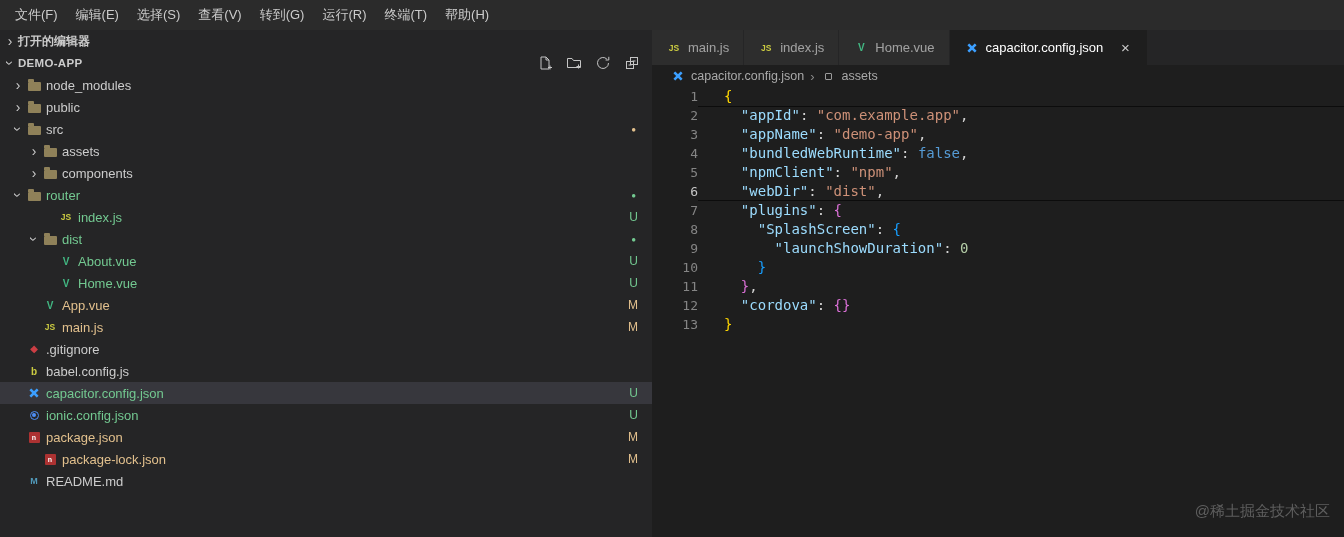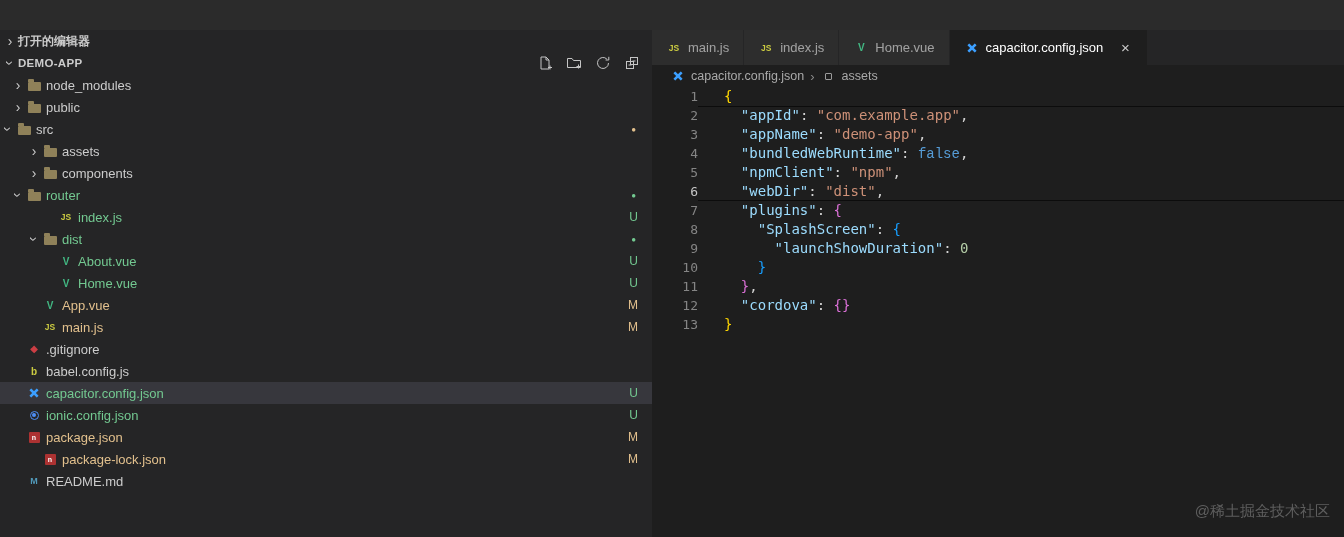--- a/index.html
+++ b/index.html
@@ -80,39 +80,49 @@
 
   .code-area { flex:1; display:flex; position:relative; font-family:"DejaVu Sans Mono","Liberation Mono",monospace; font-size:14px; line-height:19px; min-height:0; }
   .gutter { flex:0 0 46px; width:46px; text-align:right; color:#858585; font-size:13px; }
   .gutter .ln { height:19px; }
   .gutter .ln.cur { color:#c6c6c6; }
   .code { position:relative; margin-left:26px; flex:1; }
   .cl { height:19px; white-space:pre; }
   .tk-pln { color:var(--syntax-plain,#d4d4d4); }
   .tk-key { color:var(--syntax-key,#9cdcfe); }
   .tk-str { color:var(--syntax-string,#ce9178); }
-  .tk-kw  { color:var(--syntax-keyword,#569cd6);font-family:Liberation Mono, monospace; }
+  .tk-kw  { color:var(--syntax-keyword,#569cd6); }
   .tk-num { color:var(--syntax-number,#b5cea8); }
   .tk-b1  { color:var(--bracket-1,#ffd700); }
   .tk-b2  { color:var(--bracket-2,#da70d6); }
   .tk-b3  { color:var(--bracket-3,#179fff); }
   .range-highlight {
     position:absolute; left:-26px; right:0;
     border-top:1px solid rgba(0,0,0,0.6); border-bottom:1px solid rgba(0,0,0,0.6);
     pointer-events:none;
   }
 
   .watermark { position:absolute; right:14px; bottom:16px; color:#5e5e5e; font-size:15px; pointer-events:none;text-align:right; }
 </style>
 </head>
 <body>
 
 <div class="window">
 
   <div class="titlebar">
+    <div class="menubar">
+        <span class="menu-item">文件(F)</span>
+        <span class="menu-item">编辑(E)</span>
+        <span class="menu-item">选择(S)</span>
+        <span class="menu-item">查看(V)</span>
+        <span class="menu-item">转到(G)</span>
+        <span class="menu-item">运行(R)</span>
+        <span class="menu-item">终端(T)</span>
+        <span class="menu-item">帮助(H)</span>
+      </div>
   </div>
 
   <div class="main">
 
     <aside class="sidebar">
 
       <div class="section-header">
         <span class="twistie">›</span>
         <span>打开的编辑器</span>
       </div>
@@ -151,21 +161,21 @@
             </span>
             <span class="label">node_modules</span>
           </div>
           <div class="row" style="padding-left: 10px;">
             <span class="twistie">›</span>
             <span class="fi">
               <span class="folder-shape"></span>
             </span>
             <span class="label">public</span>
           </div>
-          <div class="row" style="">
+          <div class="row" style="padding-left: 10px;">
             <span class="twistie exp">›</span>
             <span class="fi">
               <span class="folder-shape"></span>
             </span>
             <span class="label">src</span>
             <span class="badge dotb" style="color:#e2c08d">●</span>
           </div>
           <div class="row" style="padding-left: 26px;">
             <span class="twistie">›</span>
             <span class="fi">

